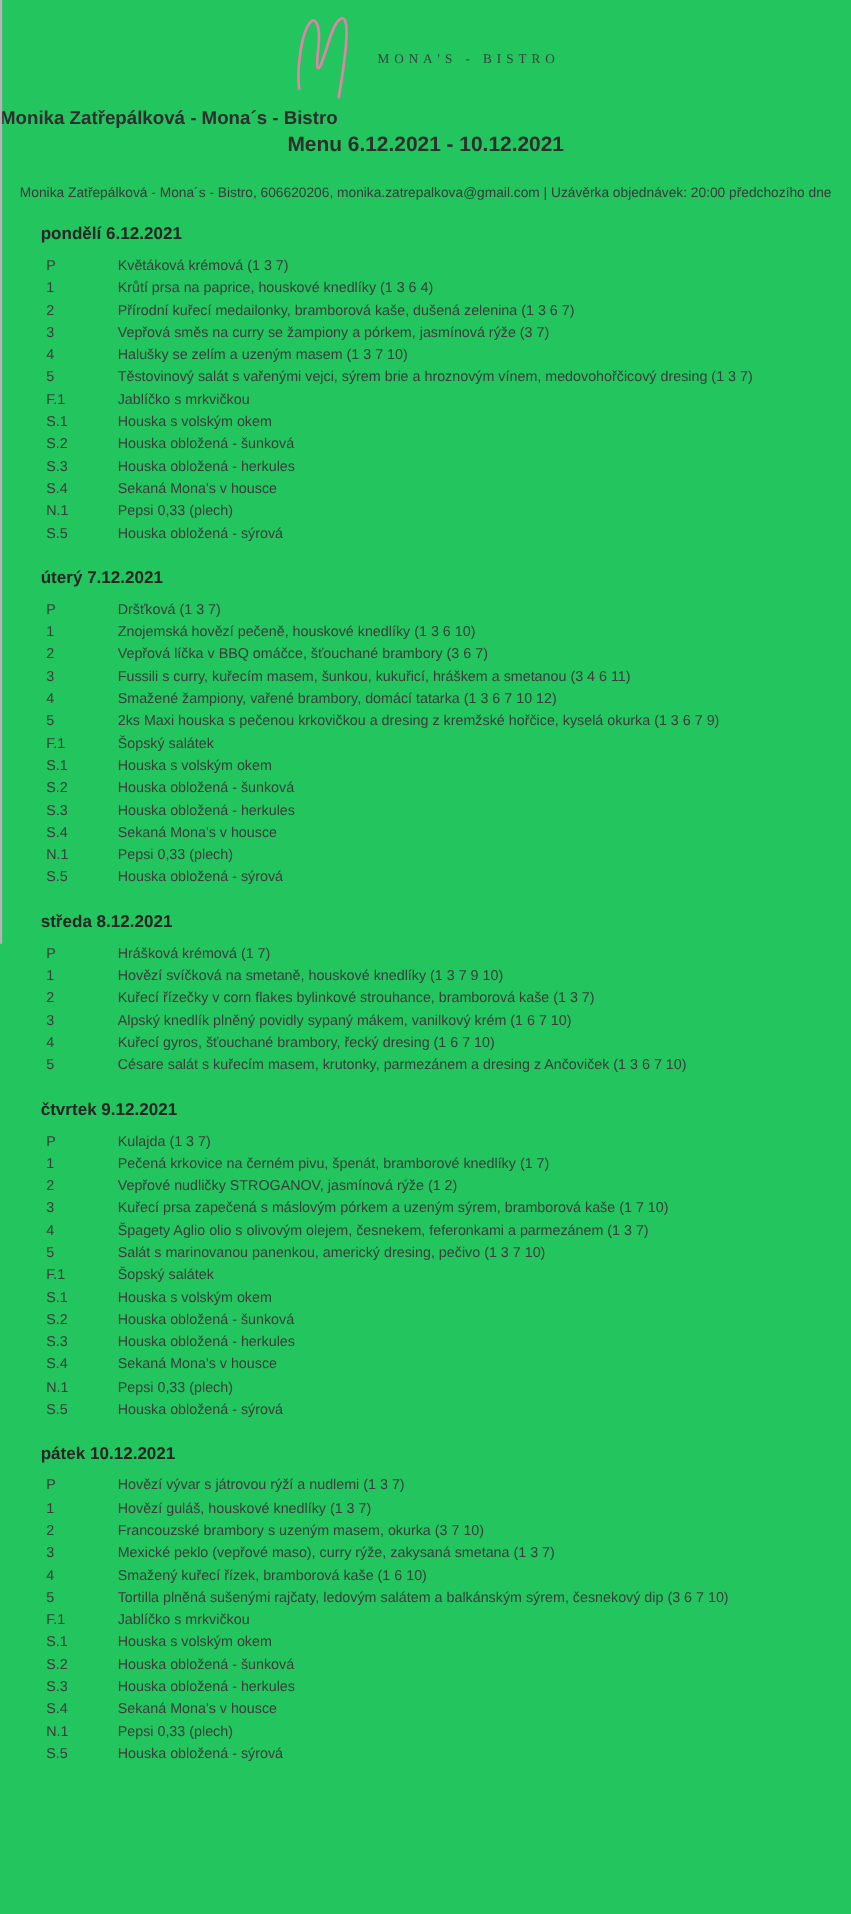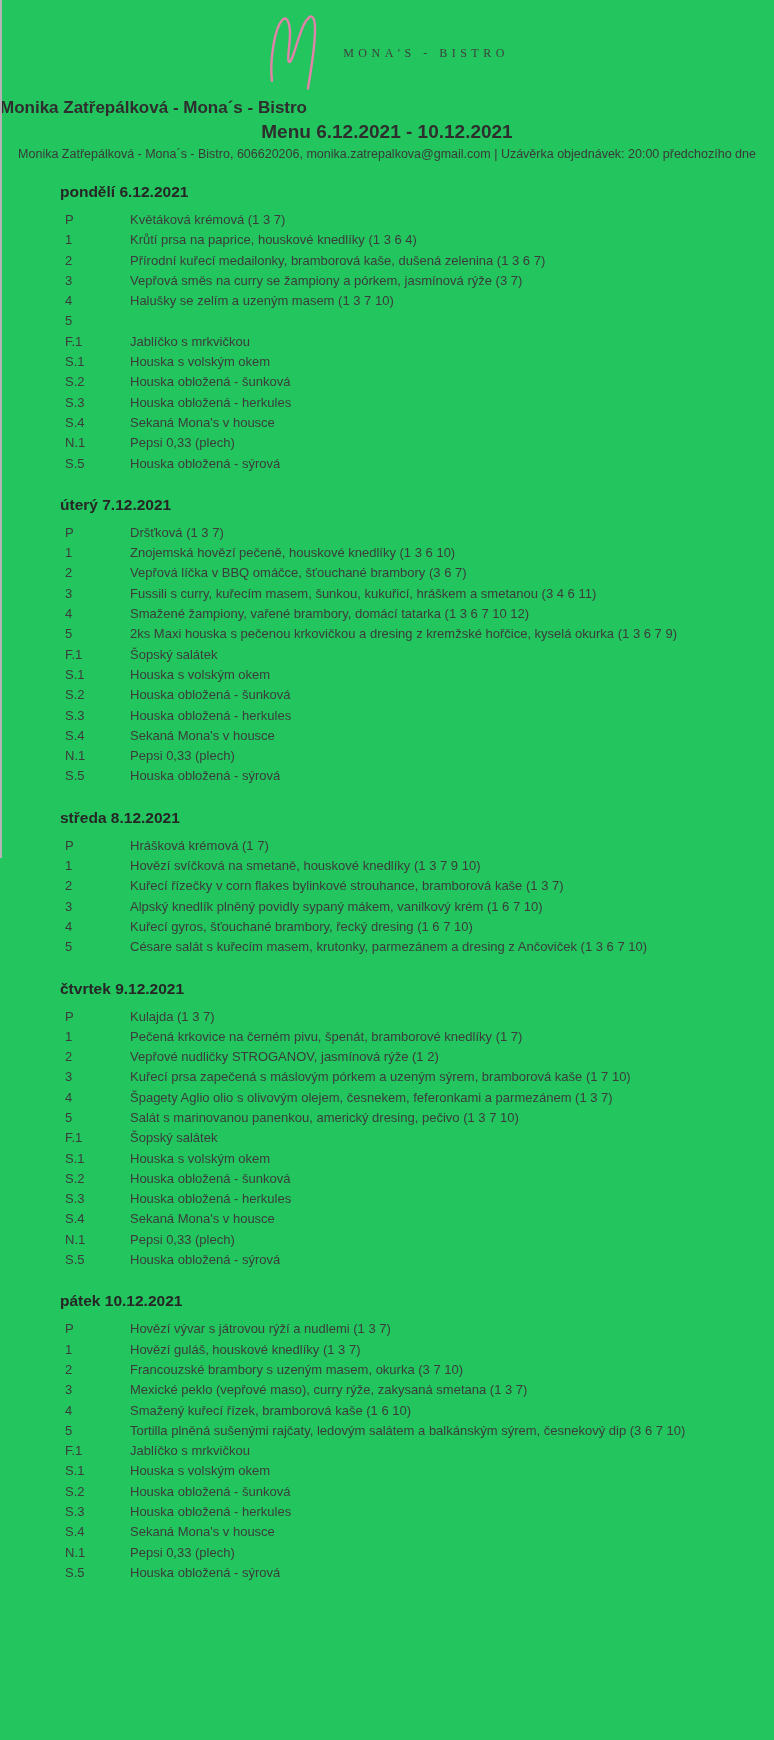--- a/index.html
+++ b/index.html
@@ -51,24 +51,24 @@
     text-align: center;
     font-size: 19px;
     font-weight: 700;
     color: #2e2e2e;
     line-height: 24px;
   }
   .contact-line {
     text-align: center;
     font-size: 12.5px;
     color: #3a3a3a;
-    margin-top: 3px;
+    margin-top: 24px;
     white-space: nowrap;
   }
-  .menu { padding-left: 60px; padding-top: 2px; }
+  .menu { padding-left: 37px; padding-top: 2px; }
   .day { margin-top: 19px; }
   .day-title {
     font-size: 15.5px;
     font-weight: 700;
     color: #262626;
     line-height: 20px;
     margin-bottom: 10px;
   }
   .row {
     display: flex;
@@ -122,20 +122,21 @@
     <span class="desc">Vepřová směs na curry se žampiony a pórkem, jasmínová rýže (3 7)</span>
   </div>
 
   <div class="row">
     <span class="code">4</span>
     <span class="desc">Halušky se zelím a uzeným masem (1 3 7 10)</span>
   </div>
 
   <div class="row">
     <span class="code">5</span>
+    <span class="desc">Těstovinový salát s vařenými vejci, sýrem brie a hroznovým vínem, medovohořčicový dresing (1 3 7)</span>
   </div>
 
   <div class="row">
     <span class="code">F.1</span>
     <span class="desc">Jablíčko s mrkvičkou</span>
   </div>
 
   <div class="row">
     <span class="code">S.1</span>
     <span class="desc">Houska s volským okem</span>

